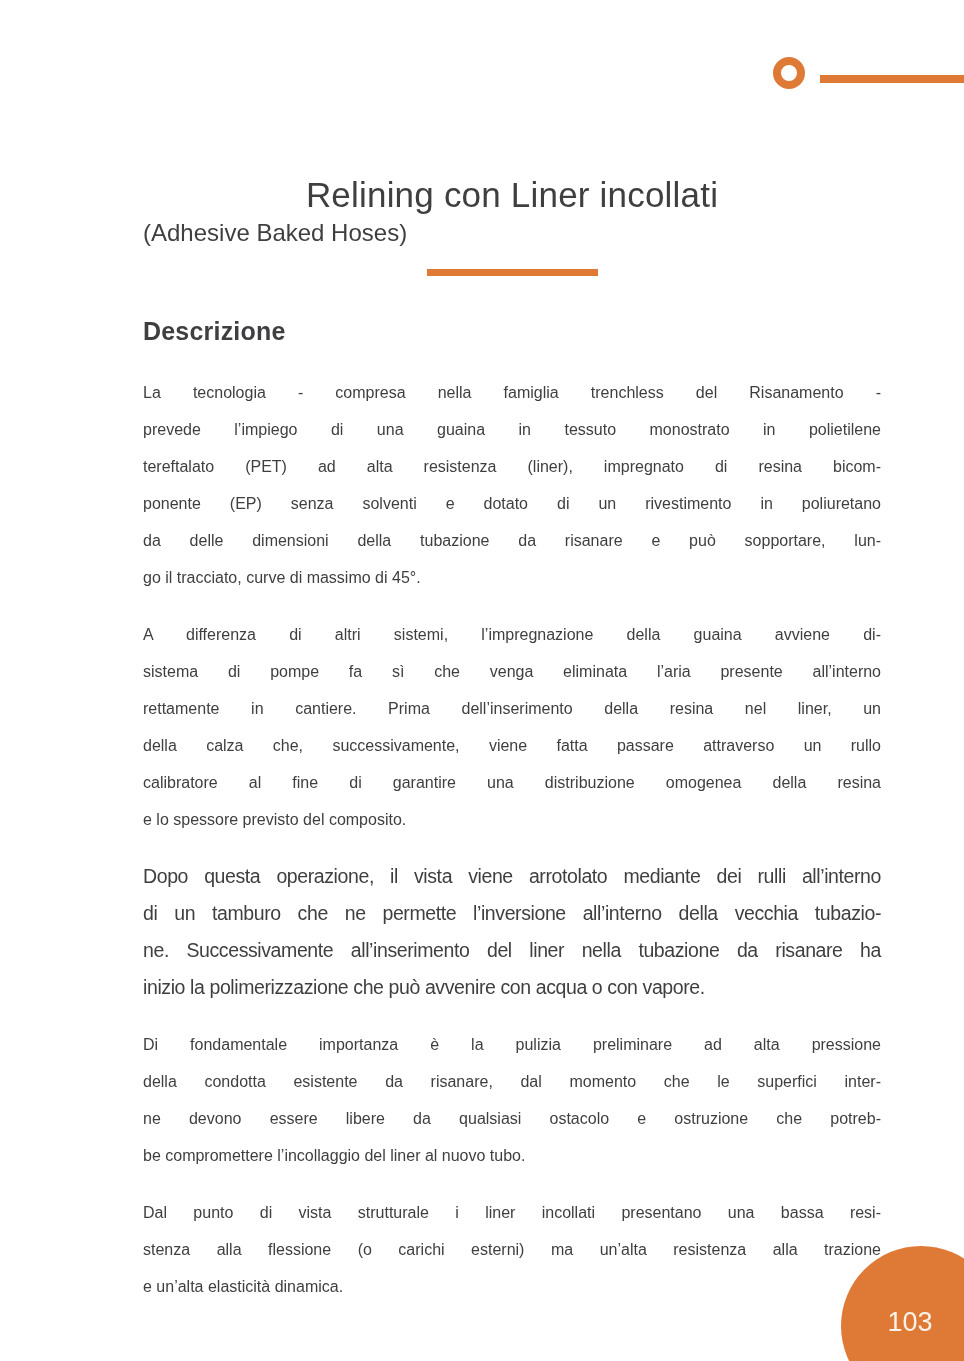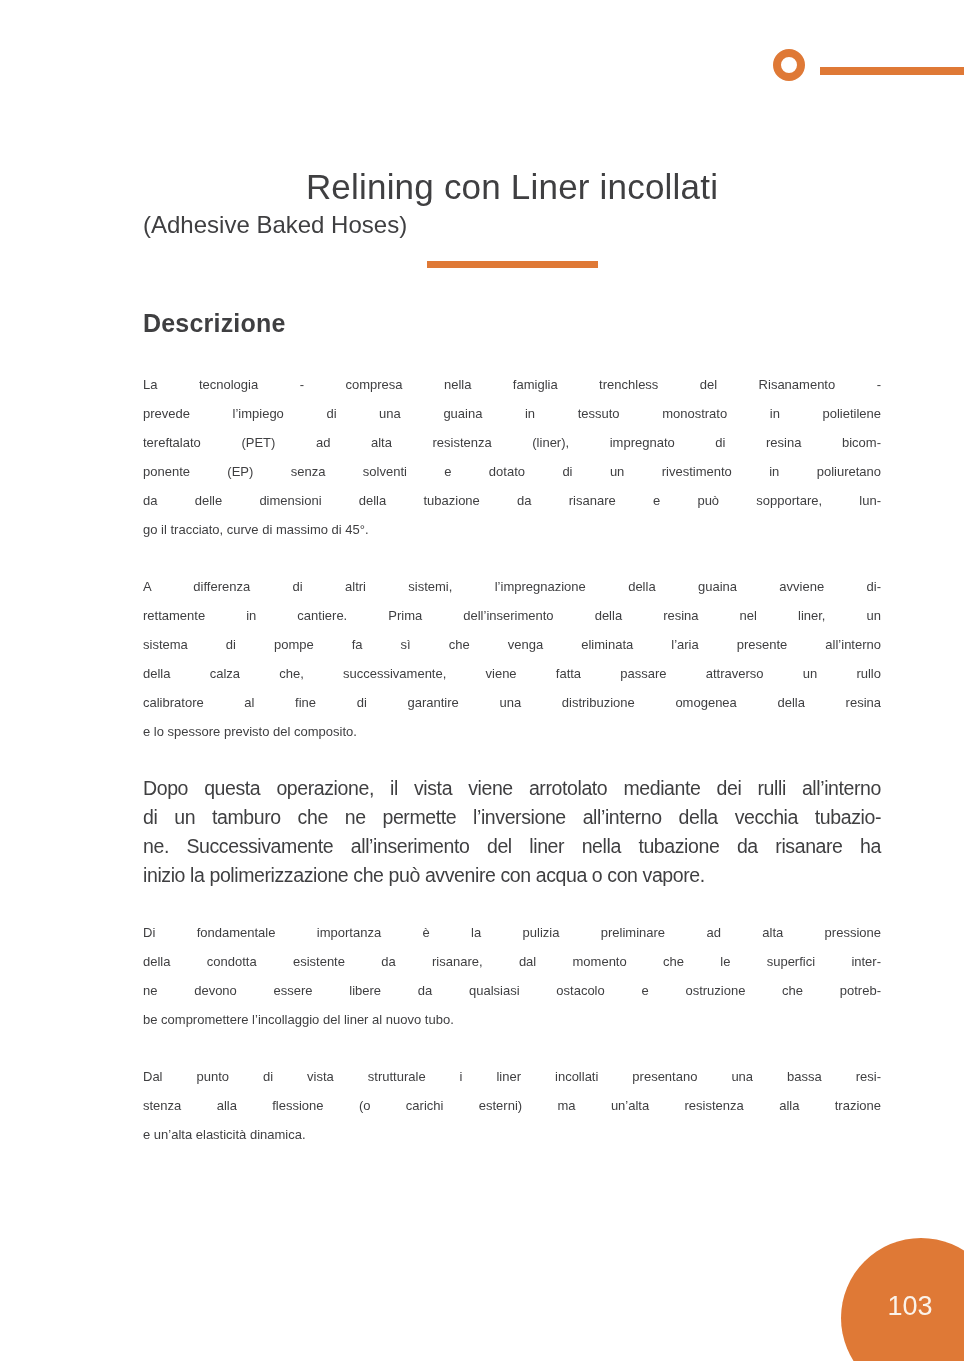--- a/index.html
+++ b/index.html
@@ -1,16 +1,16 @@
 <!DOCTYPE html>
 <html style="--accent: #DF7936; --ink: #3F3F41;"><head>
 <meta charset="utf-8">
 <style>
   :root { --accent: #DF7936; --ink: #3F3F41; }
-  * { box-sizing: border-box; }
+  * { box-sizing: border-box; margin-top: 8px; }
   html, body { margin: 0; padding: 0; }
   body {
     width: 964px; height: 1361px;
     background: #ffffff;
     position: relative;
     overflow: hidden;
     font-family: "Liberation Sans", sans-serif;
     color: var(--ink);
   }
 
@@ -58,21 +58,21 @@
     font-weight: 700;
     text-align: left;
     color: var(--ink);
     letter-spacing: 0.2px;
   }
 
   
   .paragraphs { margin-top: 32px; }
   .paragraph { margin: 0 0 28px 0; }
   .paragraph .line {
-    font-size: 13px;
+    font-size: 16px;
     line-height: 29px;
     color: var(--ink);
     text-align: justify;
     text-align-last: justify;
     white-space: normal;
   }
   .paragraph .line.last { text-align-last: left; }
   .paragraph.condensed .line {
     font-size: 19.5px;
     letter-spacing: -0.4px;
@@ -111,22 +111,22 @@
       <div class="paragraph">
         <div class="line">La tecnologia - compresa nella famiglia trenchless del Risanamento -</div>
         <div class="line">prevede l’impiego di una guaina in tessuto monostrato in polietilene</div>
         <div class="line">tereftalato (PET) ad alta resistenza (liner), impregnato di resina bicom-</div>
         <div class="line">ponente (EP) senza solventi e dotato di un rivestimento in poliuretano</div>
         <div class="line">da delle dimensioni della tubazione da risanare e può sopportare, lun-</div>
         <div class="line last">go il tracciato, curve di massimo di 45°.</div>
       </div>
       <div class="paragraph">
         <div class="line">A differenza di altri sistemi, l’impregnazione della guaina avviene di-</div>
+        <div class="line">sistema di pompe fa sì che venga eliminata l’aria presente all’interno</div>
         <div class="line">rettamente in cantiere. Prima dell’inserimento della resina nel liner, un</div>
-        <div class="line">sistema di pompe fa sì che venga eliminata l’aria presente all’interno</div>
         <div class="line">della calza che, successivamente, viene fatta passare attraverso un rullo</div>
         <div class="line">calibratore al fine di garantire una distribuzione omogenea della resina</div>
         <div class="line last">e lo spessore previsto del composito.</div>
       </div>
       <div class="paragraph condensed">
         <div class="line">Dopo questa operazione, il vista viene arrotolato mediante dei rulli all’interno</div>
         <div class="line">di un tamburo che ne permette l’inversione all’interno della vecchia tubazio-</div>
         <div class="line">ne. Successivamente all’inserimento del liner nella tubazione da risanare ha</div>
         <div class="line last">inizio la polimerizzazione che può avvenire con acqua o con vapore.</div>
       </div>

